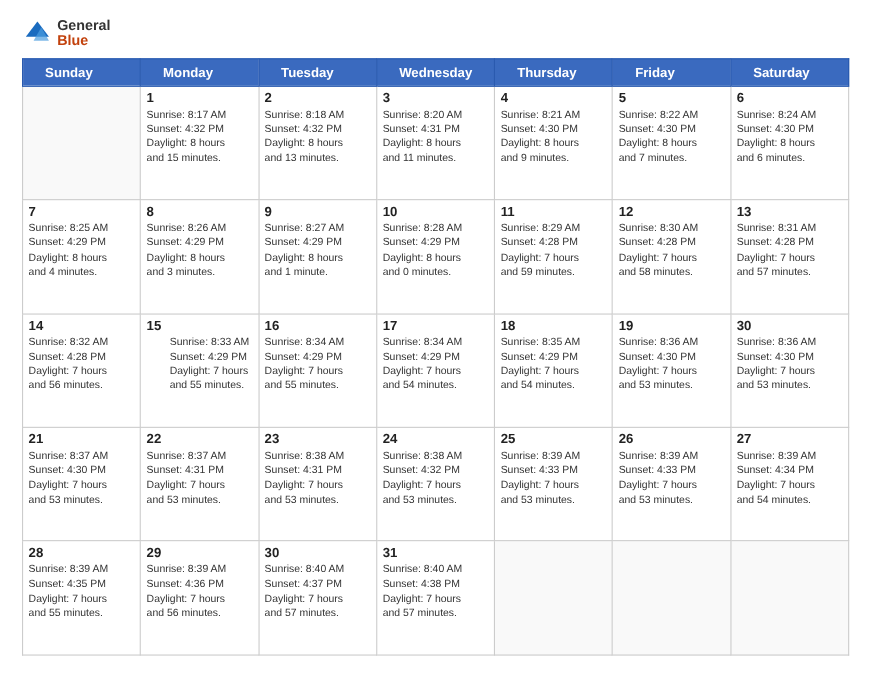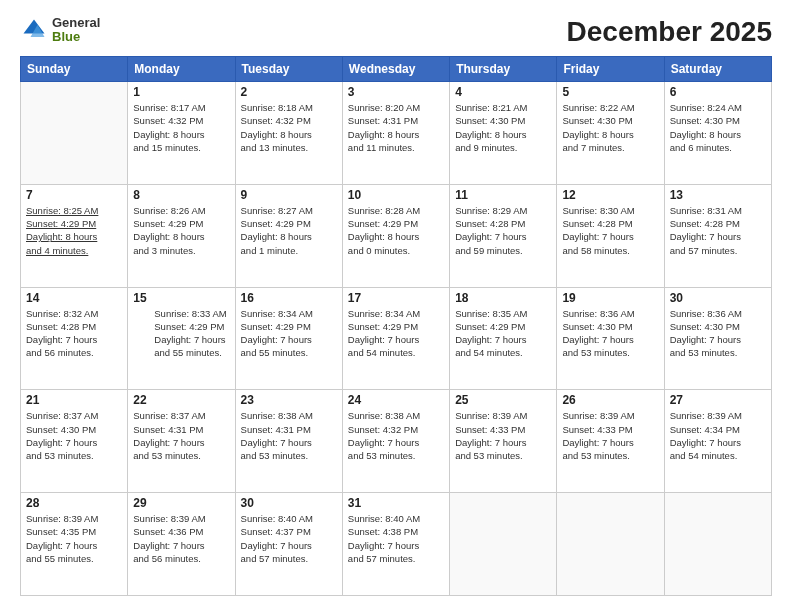--- a/index.html
+++ b/index.html
@@ -29,21 +29,21 @@
       gap: 0;
     }
     .logo-text {
       display: flex;
       flex-direction: column;
       font-size: 13px;
       font-weight: bold;
       line-height: 1.1;
     }
     .logo-general { color: #333; }
-    .logo-blue { color: #4d7c0f; }
+    .logo-blue { color: #c2410c; }
     .logo-icon {
       width: 28px;
       height: 28px;
       margin-right: 4px;
     }
     .title-block {
       text-align: right;
     }
     .main-title {
       font-size: 28px;
@@ -58,21 +58,21 @@
       flex: 1;
       border: 1px solid #ccc;
       border-collapse: collapse;
       width: 100%;
       table-layout: fixed;
     }
     .calendar th {
       background: #3a6abf;
       color: #fff;
       text-align: left;
-      padding: 5px 6px;
+      padding: 5px 20px;
       font-size: 12px;
       border: 1px solid #2a5aaf;
     }
     .calendar td {
       vertical-align: top;
       border: 1px solid #ccc;
       padding: 3px 5px;
       font-size: 10px;
       color: #333;
       height: 88px;
@@ -105,21 +105,20 @@
       <svg class="logo-icon" viewBox="0 0 32 32">
         <polygon points="16,4 28,20 4,20" fill="#1a6bbf"></polygon>
         <polygon points="20,10 28,24 12,24" fill="#4a9de0" opacity="0.7"></polygon>
       </svg>
       <div class="logo-text">
         <span class="logo-general">General</span>
         <span class="logo-blue">Blue</span>
       </div>
     </div>
     <div class="title-block">
-      <div class="main-title">December 2025</div>
     </div>
   </div>
 
   <table class="calendar">
     <thead>
       <tr>
         <th>Sunday</th>
         <th>Monday</th>
         <th>Tuesday</th>
         <th>Wednesday</th>
@@ -170,21 +169,21 @@
             <span class="day-number">6</span>
             <div class="day-info" style="white-space: pre-line;">Sunrise: 8:24 AM
 Sunset: 4:30 PM
 Daylight: 8 hours
 and 6 minutes.</div>
           </td>
         </tr>
         <tr class="week-row">
           <td>
             <span class="day-number">7</span>
-            <div class="day-info" style="white-space: pre-line; text-decoration: underline;">Sunrise: 8:25 AM
+            <div class="day-info" style="white-space: pre-line;">Sunrise: 8:25 AM
 Sunset: 4:29 PM
 Daylight: 8 hours
 and 4 minutes.</div>
           </td>
           <td>
             <span class="day-number">8</span>
             <div class="day-info" style="white-space: pre-line;">Sunrise: 8:26 AM
 Sunset: 4:29 PM
 Daylight: 8 hours
 and 3 minutes.</div>

